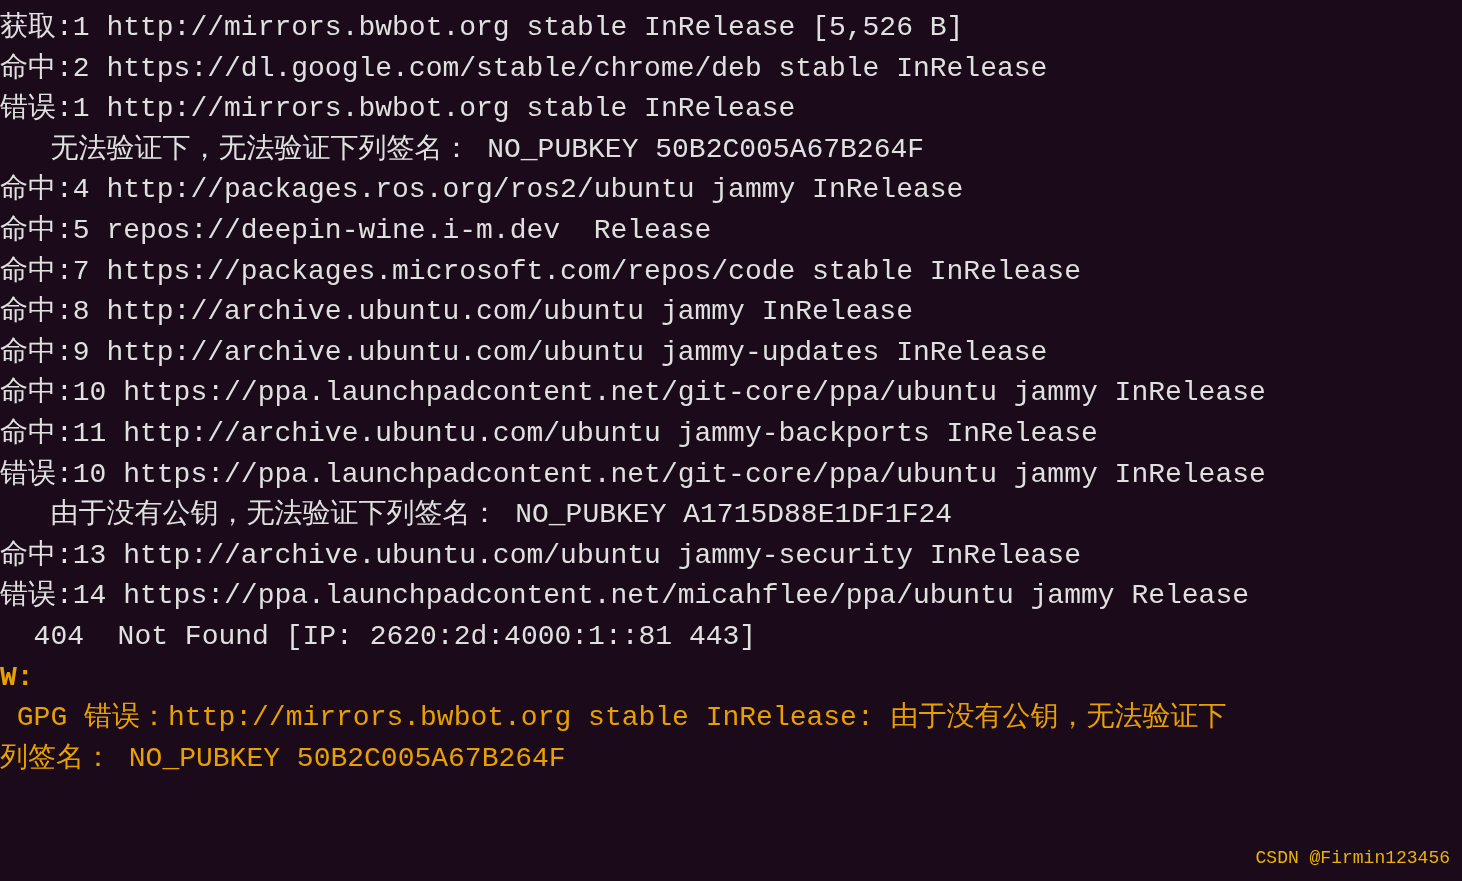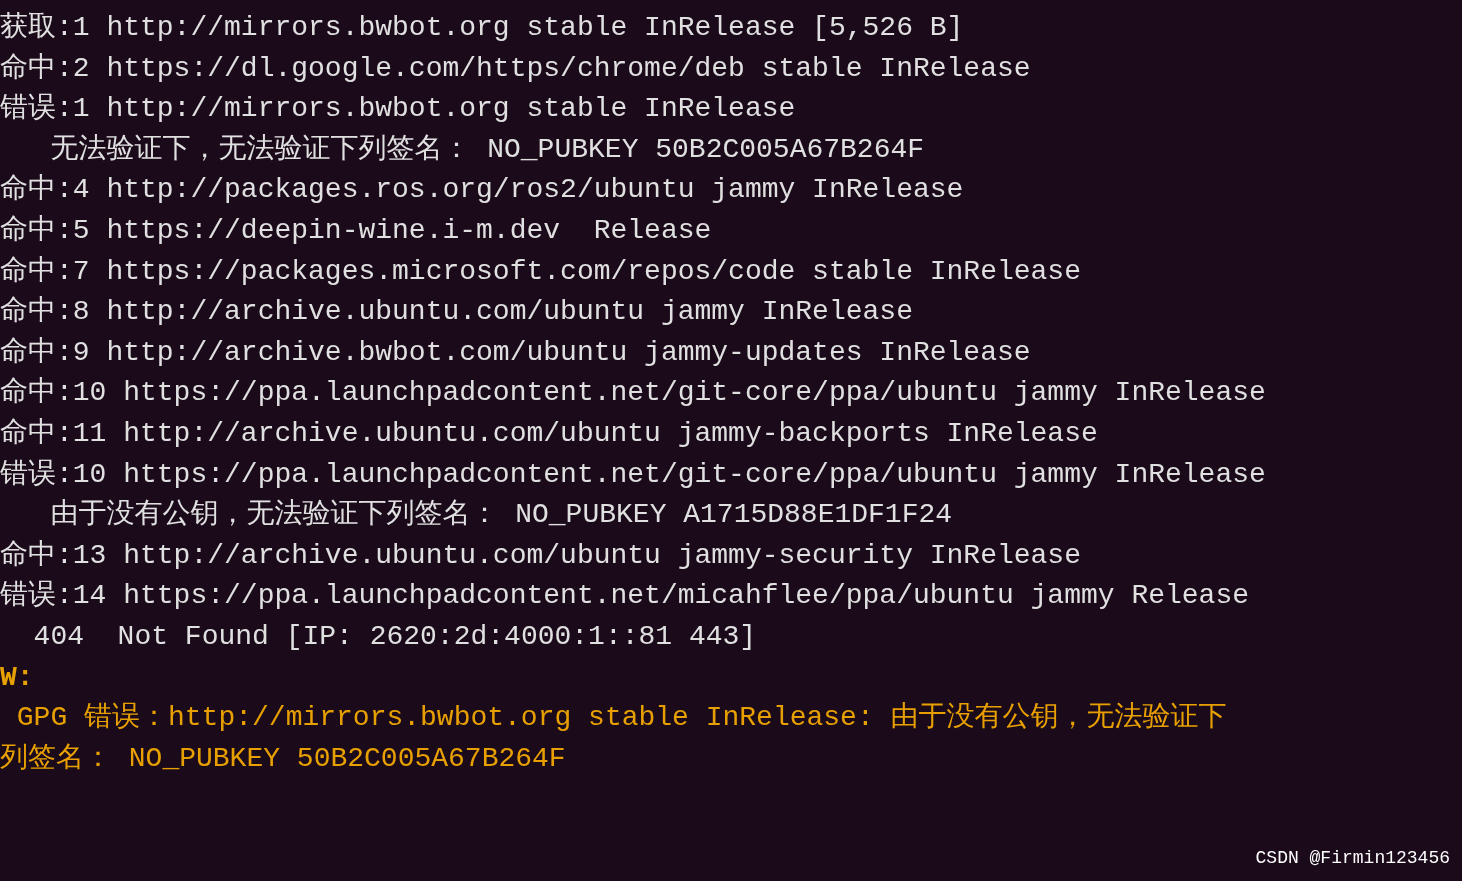--- a/index.html
+++ b/index.html
@@ -47,37 +47,37 @@
 
     .mixed-line {
       display: block;
       white-space: pre-wrap;
     }
 
     .watermark {
       position: absolute;
       bottom: 10px;
       right: 12px;
-      color: #ffffff;
+      color: #eab308;
       font-size: 18px;
     }
   </style>
 </head>
 <body>
 
 <div class="terminal">
   <span class="line normal">获取:1 http://mirrors.bwbot.org stable InRelease [5,526 B]</span>
-  <span class="line normal">命中:2 https://dl.google.com/https/chrome/deb stable InRelease</span>
+  <span class="line normal">命中:2 https://dl.google.com/stable/chrome/deb stable InRelease</span>
   <span class="line normal">错误:1 http://mirrors.bwbot.org stable InRelease</span>
   <span class="line normal">   无法验证下，无法验证下列签名： NO_PUBKEY 50B2C005A67B264F</span>
   <span class="line normal">命中:4 http://packages.ros.org/ros2/ubuntu jammy InRelease</span>
-  <span class="line normal">命中:5 https://deepin-wine.i-m.dev  Release</span>
+  <span class="line normal">命中:5 repos://deepin-wine.i-m.dev  Release</span>
   <span class="line normal">命中:7 https://packages.microsoft.com/repos/code stable InRelease</span>
   <span class="line normal">命中:8 http://archive.ubuntu.com/ubuntu jammy InRelease</span>
-  <span class="line normal">命中:9 http://archive.bwbot.com/ubuntu jammy-updates InRelease</span>
+  <span class="line normal">命中:9 http://archive.ubuntu.com/ubuntu jammy-updates InRelease</span>
   <span class="line normal">命中:10 https://ppa.launchpadcontent.net/git-core/ppa/ubuntu jammy InRelease</span>
   <span class="line normal">命中:11 http://archive.ubuntu.com/ubuntu jammy-backports InRelease</span>
   <span class="line normal">错误:10 https://ppa.launchpadcontent.net/git-core/ppa/ubuntu jammy InRelease</span>
   <span class="line normal">   由于没有公钥，无法验证下列签名： NO_PUBKEY A1715D88E1DF1F24</span>
   <span class="line normal">命中:13 http://archive.ubuntu.com/ubuntu jammy-security InRelease</span>
   <span class="line normal">错误:14 https://ppa.launchpadcontent.net/micahflee/ppa/ubuntu jammy Release</span>
   <span class="line normal">  404  Not Found [IP: 2620:2d:4000:1::81 443]</span>
   <span class="mixed-line"><span class="line-prefix-w">W:</span><span class="line warning"> GPG 错误：http://mirrors.bwbot.org stable InRelease: 由于没有公钥，无法验证下
 列签名： NO_PUBKEY 50B2C005A67B264F</span></span>
 

